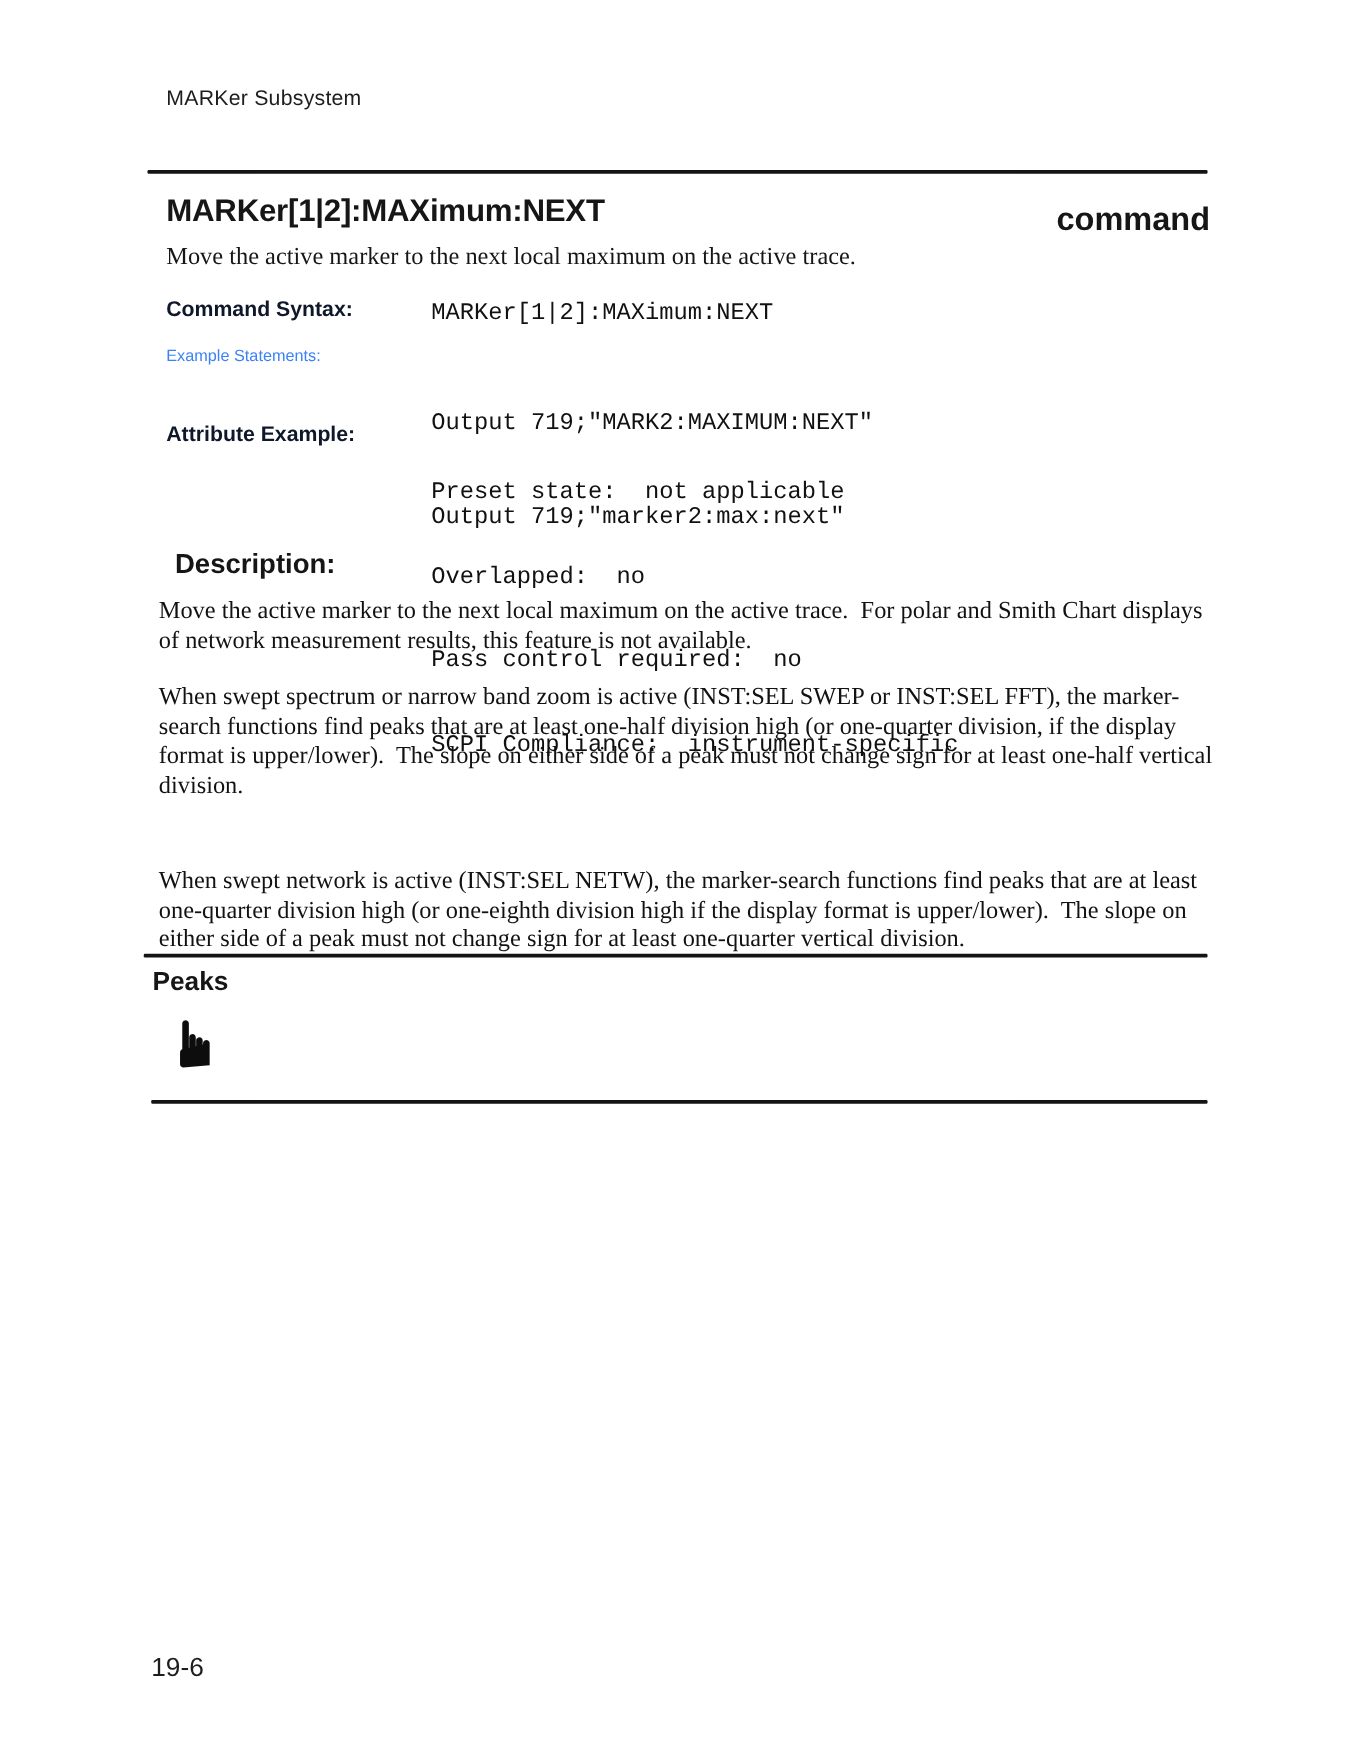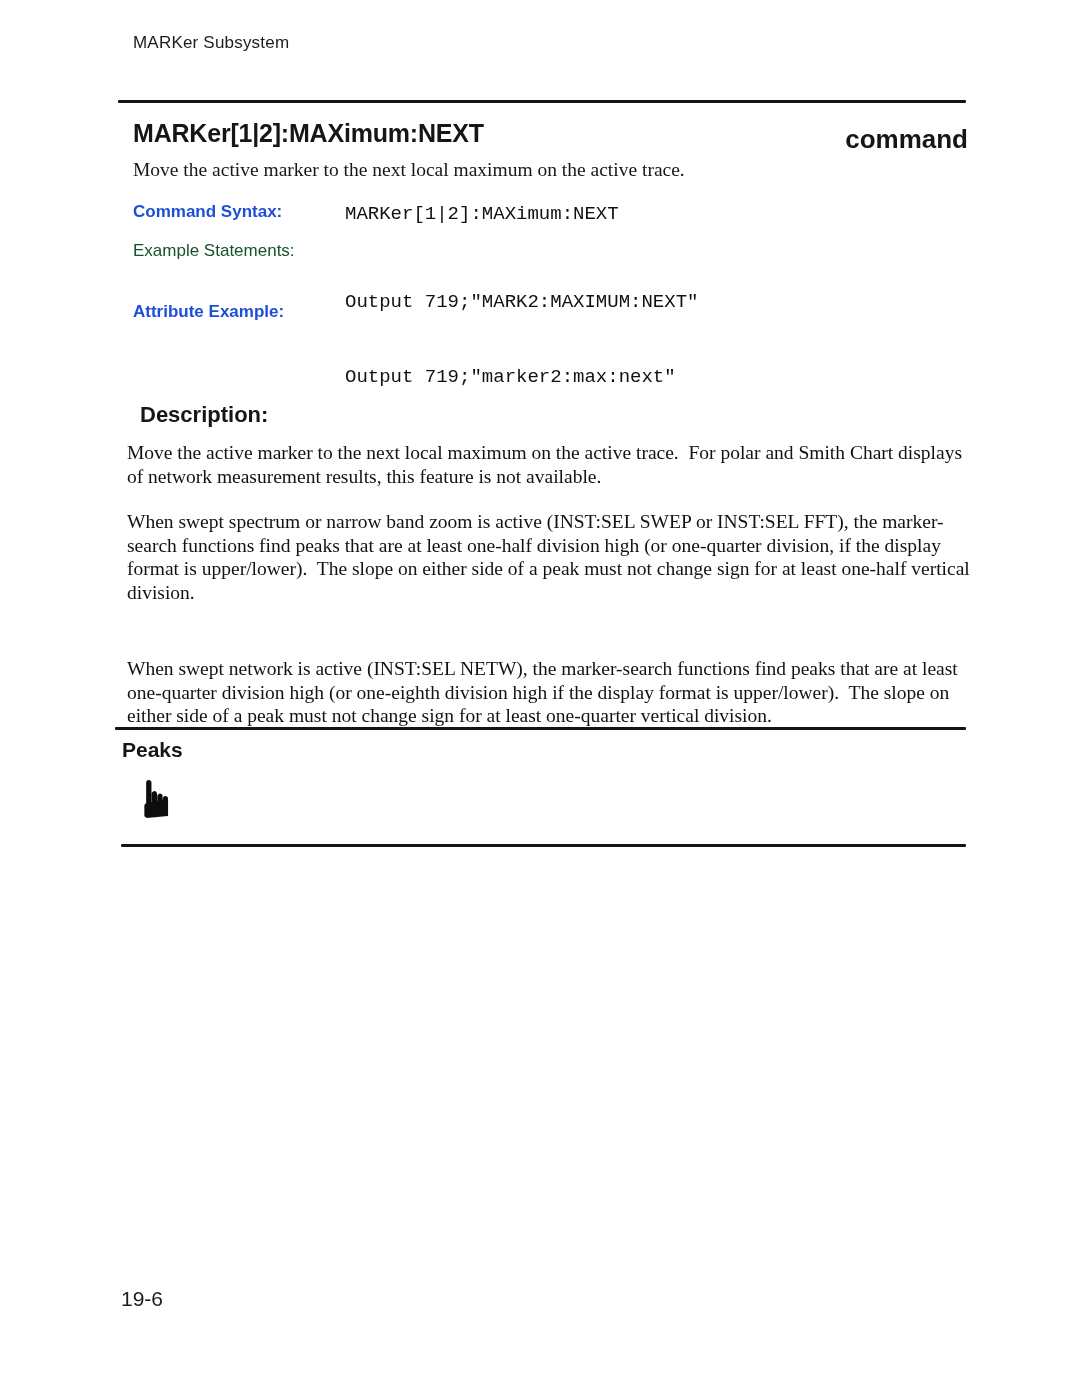--- a/index.html
+++ b/index.html
@@ -5,45 +5,45 @@
   * { margin:0; padding:0; box-sizing:border-box; }
   html,body { background:#ffffff; }
   .page {
     position:relative;
     width:1080px; height:1397px;
     background:#ffffff;
     color:#161616;
     overflow:hidden;
     margin:0 auto;
   }
-  .abs { position:absolute; }
+  .abs { position:absolute;margin-top:36px; }
   .sans  { font-family:"Liberation Sans","DejaVu Sans",sans-serif; }
   .serif { font-family:"Liberation Serif","DejaVu Serif",serif; }
   .mono  { font-family:"Liberation Mono","DejaVu Sans Mono",monospace; }
 
   .running-header { left:133px; top:33px; font-size:17px; letter-spacing:0.2px; color:#1d1d1d; }
 
   .rule { background:#141414; height:3px; border-radius:1px; }
   .rule-top    { left:118px; top:100px;  width:848px; }
   .rule-note-a { left:115px; top:727px;  width:851px; height:3px; }
   .rule-note-b { left:121px; top:844px;  width:845px; height:3px; }
 
   .command-title { left:133px; top:119px; font-size:25px; font-weight:bold; letter-spacing:-0.2px; }
   .command-type  { right:112px; top:124px; font-size:26px; font-weight:bold; }
 
   .command-summary { left:133px; top:159px; font-size:19.5px; }
 
-  .ref-label   { left:133px; font-size:17px; color:#1d4ed8; }
+  .ref-label   { left:133px; font-size:17px; color:#0f172a; }
   .ref-label.b { font-weight:bold; }
   .ref-value   { left:345px; font-size:19px; line-height:25px; white-space:pre; color:#111; }
   .ref-lines div { white-space:pre; }
 
   .row-syntax-label { top:202px; }
   .row-syntax-value { top:202px; }
-  .row-example-label { top:241px; font-size:17px; color:#14532d; }
+  .row-example-label { top:241px; font-size:13px; color:#3b82f6; }
   .row-example-value { top:240px; }
   .row-attr-label  { top:302px; }
   .row-attr-value  { top:301px; line-height:22.5px; }
 
   .desc-label { left:140px; top:402px; font-size:22px; font-weight:bold; }
 
   .para {
     left:127px; width:845px;
     font-size:19.5px; line-height:23.5px;
     white-space:pre-wrap;
@@ -83,20 +83,26 @@
   <span class="abs sans ref-label b row-syntax-label">Command Syntax:</span>
   <code class="abs mono ref-value row-syntax-value">MARKer[1|2]:MAXimum:NEXT</code>
 
   <span class="abs sans ref-label row-example-label">Example Statements:</span>
   <div class="abs mono ref-value ref-lines row-example-value">
     <div>Output 719;"MARK2:MAXIMUM:NEXT"</div>
     <div>Output 719;"marker2:max:next"</div>
   </div>
 
   <span class="abs sans ref-label b row-attr-label">Attribute Example:</span>
+  <div class="abs mono ref-value ref-lines row-attr-value">
+    <div>Preset state:  not applicable</div>
+    <div>Overlapped:  no</div>
+    <div>Pass control required:  no</div>
+    <div>SCPI Compliance:  instrument-specific</div>
+  </div>
 
   <span class="abs sans desc-label">Description:</span>
 
   <p class="abs serif para para-1">Move the active marker to the next local maximum on the active trace.  For polar and Smith Chart displays of network measurement results, this feature is not available.</p>
 
   <p class="abs serif para para-2">When swept spectrum or narrow band zoom is active (INST:SEL SWEP or INST:SEL FFT), the marker-search functions find peaks that are at least one-half division high (or one-quarter division, if the display format is upper/lower).  The slope on either side of a peak must not change sign for at least one-half vertical division.</p>
 
   <p class="abs serif para para-3">When swept network is active (INST:SEL NETW), the marker-search functions find peaks that are at least one-quarter division high (or one-eighth division high if the display format is upper/lower).  The slope on either side of a peak must not change sign for at least one-quarter vertical division.</p>
 
   <div class="abs rule rule-note-a"></div>

